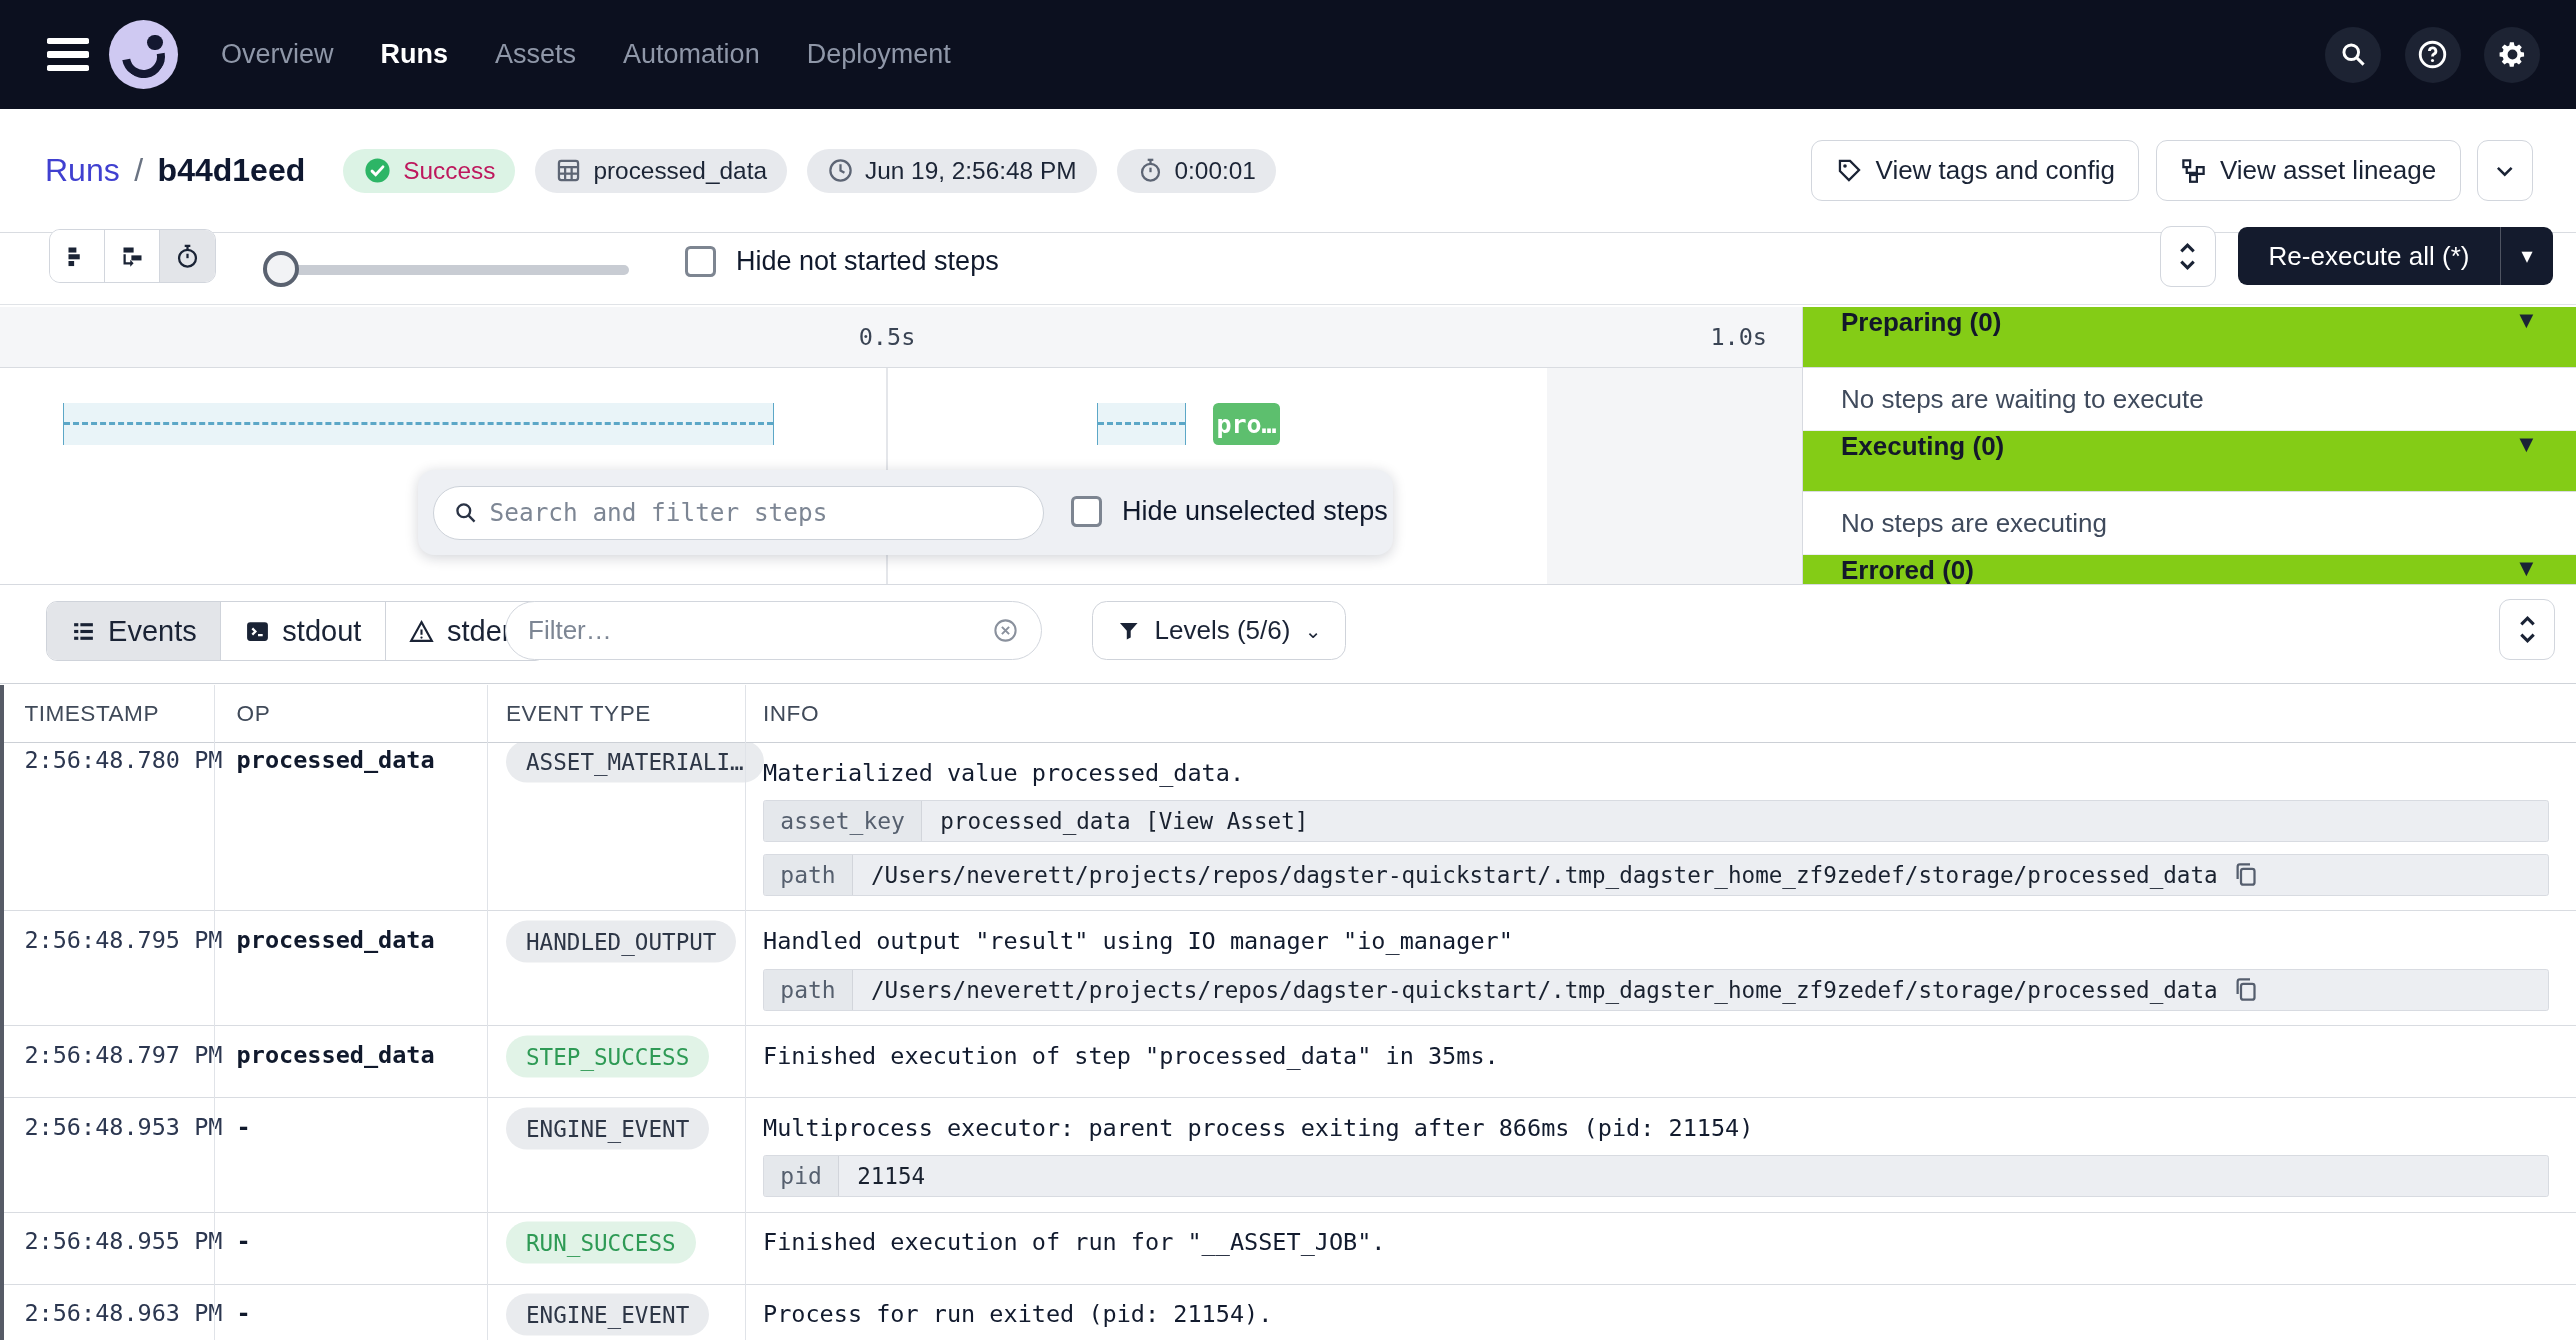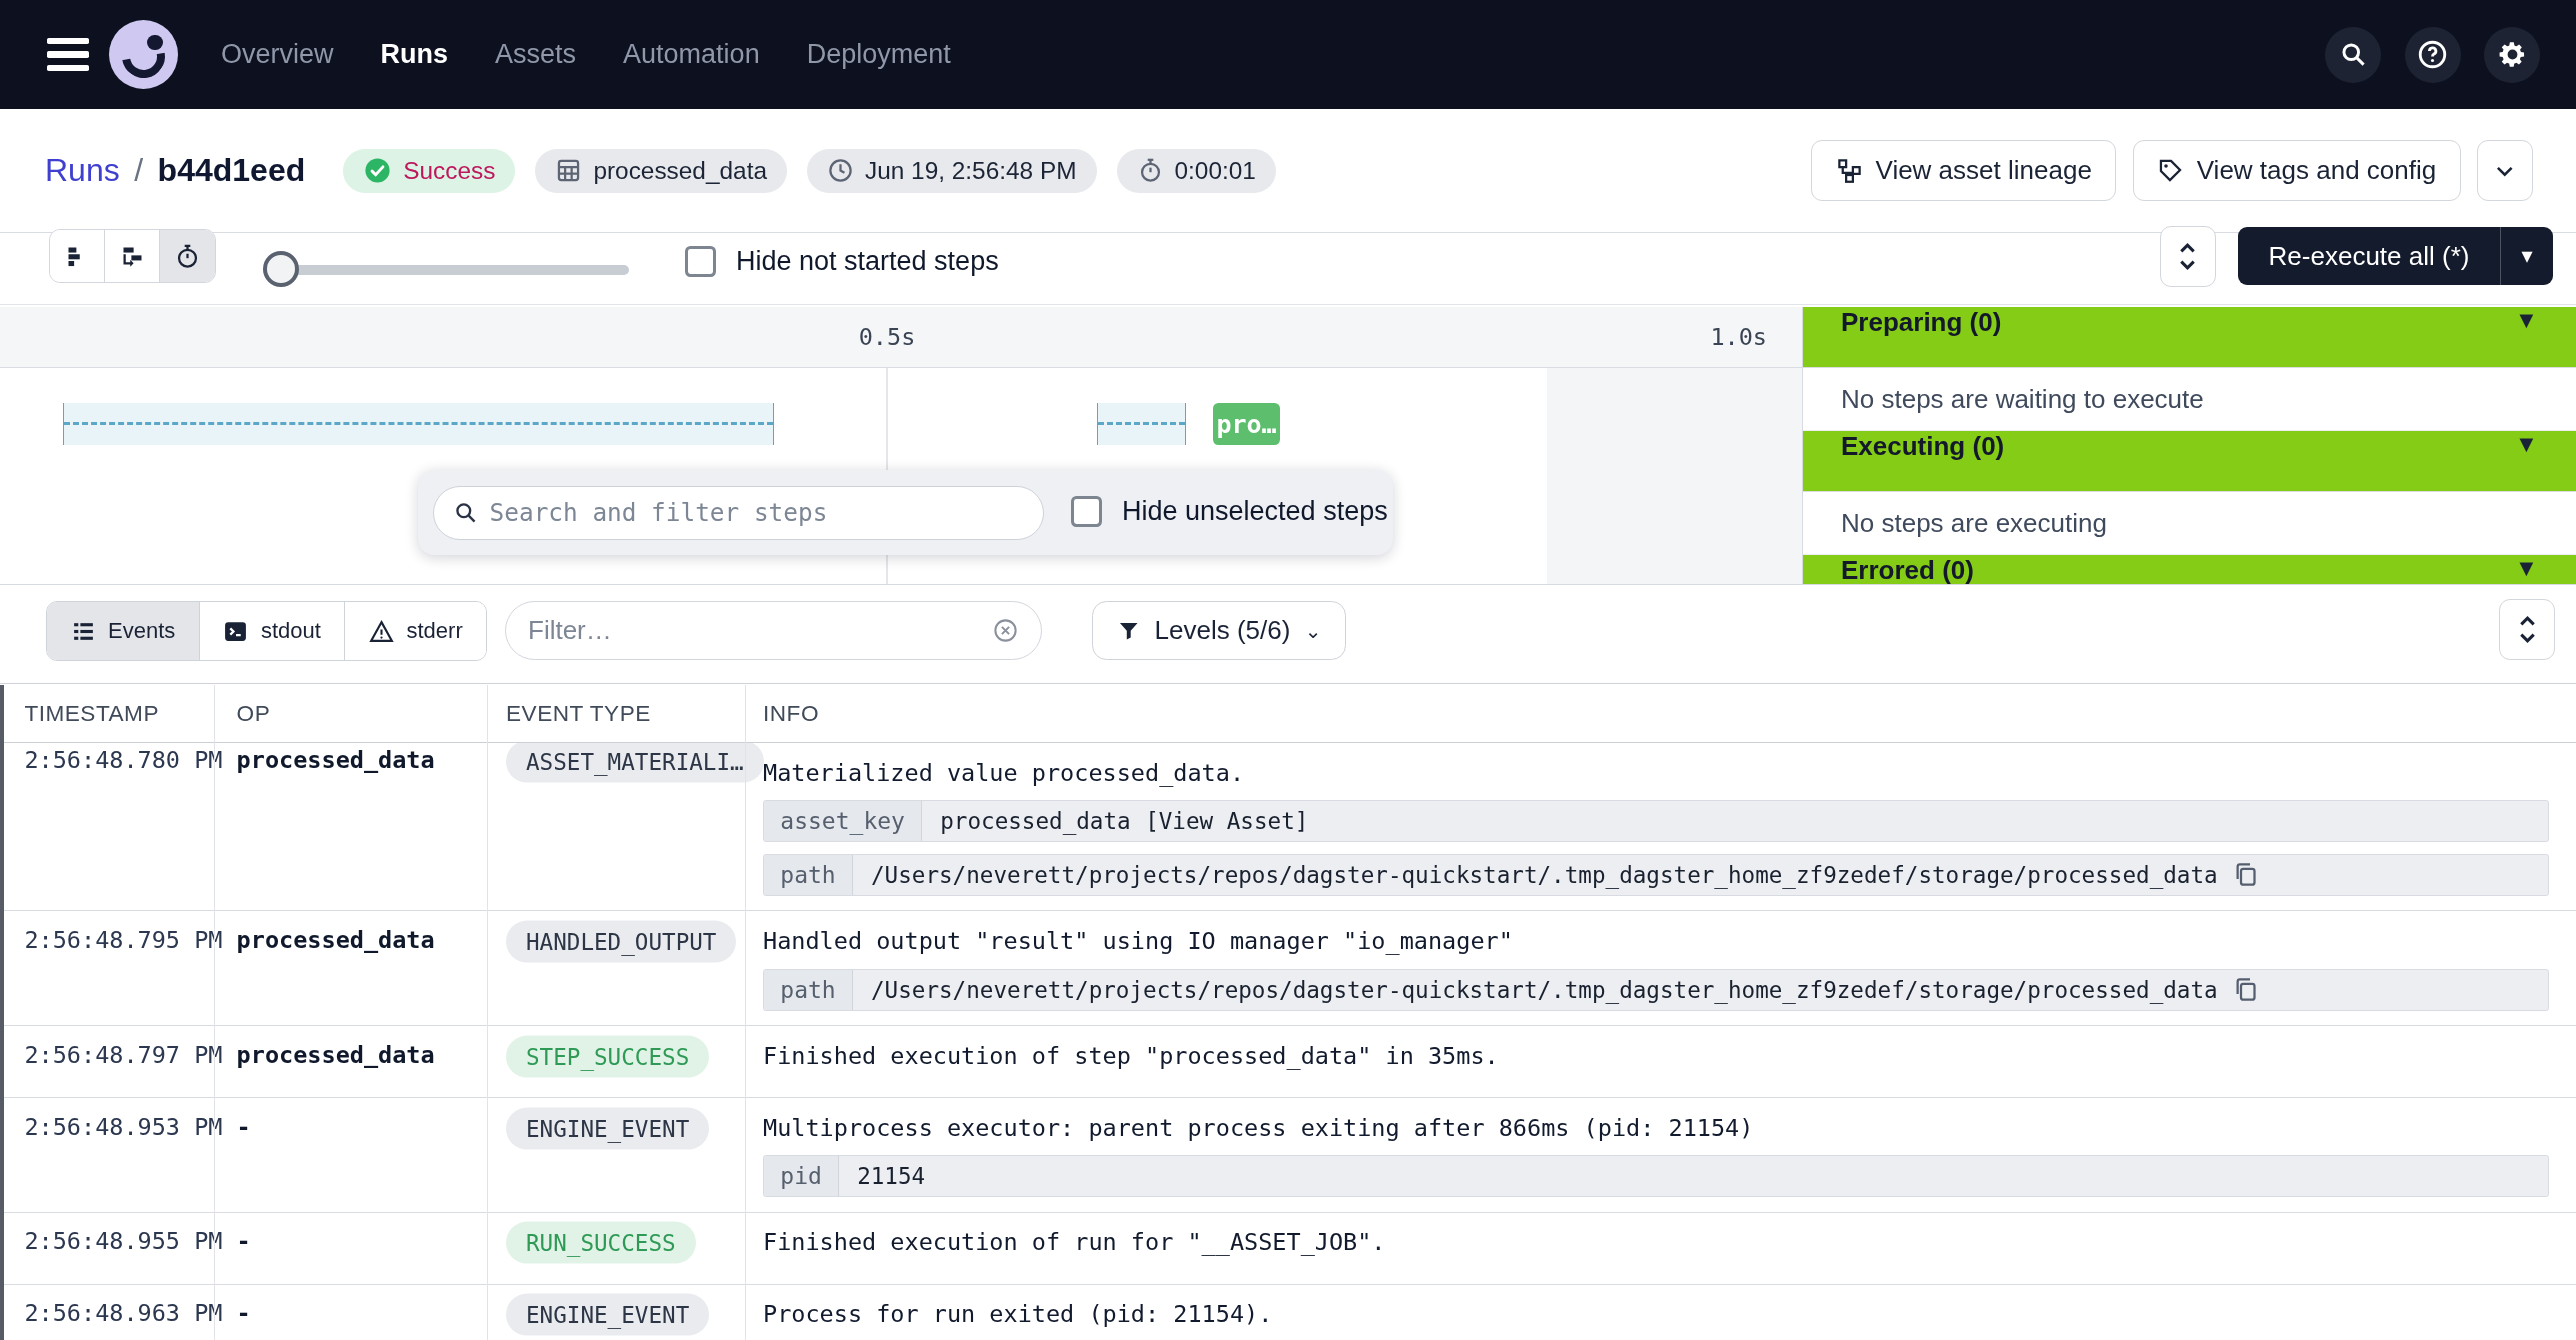--- a/index.html
+++ b/index.html
@@ -82,21 +82,21 @@
   
   .steppanel{position:absolute;left:1802px;top:307px;width:774px;height:278px;border-left:0.9px solid var(--panel-border);border-bottom:0.9px solid var(--panel-border);overflow:hidden;background:#fff}
   .sp-head{height:61px;background:#84cc16;border-bottom:0.9px solid var(--row-border);display:flex;padding:0 38px;cursor:pointer}
   .sp-head .t{font-size:26px;font-weight:bold;color:#13182a}
   .sp-head .caret{margin-left:auto;color:#1a2335;font-size:23.5px}
   .sp-body{height:63px;display:flex;align-items:center;padding:0 38px;font-size:26px;color:var(--ink-soft);border-bottom:0.9px solid #eceef1;background:#fff}
 
   
   .evtoolbar{position:absolute;left:0;top:586px;width:2576px;height:98px;background:#fff;border-bottom:0.9px solid #cfd3d9}
   .tabs{position:absolute;left:46px;top:15.4px;display:flex;border:1.8px solid #cfd3da;border-radius:11px;overflow:hidden}
-  .tab{height:58px;display:flex;align-items:center;gap:12.6px;padding:0 23.5px;font-size:22px;color:#1a2335;background:#fff;border-right:1.8px solid #cfd3da;cursor:pointer}
+  .tab{height:58px;display:flex;align-items:center;gap:12.6px;padding:0 23.5px;font-size:29px;color:#1a2335;background:#fff;border-right:1.8px solid #cfd3da;cursor:pointer}
   .tab:last-child{border-right:none}
   .tab.active{background:#e3e5e9}
   .filterfield{position:absolute;left:505px;top:15.4px;width:537px;height:59px;border:1.8px solid #d2d6dd;border-radius:30px;display:flex;align-items:center;padding:0 22px;background:#fff}
   .filterfield input{border:none;outline:none;flex:1;font-size:26px;color:#2a3345}
   .filterfield input::placeholder{color:#7d8694}
   .filterfield .clear{color:#8a919d;cursor:pointer;display:flex}
   .levelsbtn{position:absolute;left:1092px;top:15.4px;height:59px;border:1.8px solid #cfd3da;border-radius:14.5px;display:flex;align-items:center;gap:14.5px;padding:0 23.5px;font-size:26px;color:#1a2335;background:#fff;cursor:pointer}
   .levelsbtn .caret{font-size:20px}
   .ev-expand{position:absolute;left:2499px;top:12.6px}
 
@@ -214,36 +214,36 @@
               <line x1="12" y1="2.5" x2="12" y2="5.5"></line>
             </svg>
         </span>
         <span>0:00:01</span>
       </span>
     </div>
     <div class="hdrbtns">
       <button class="btn">
         <span>
           <svg width="27" height="27" viewBox="0 0 24 24" fill="none" stroke="#1a2335" stroke-width="2">
+              <path d="M3.5 12.5v-9h9l8 8-9 9z"></path>
+              <circle cx="8" cy="8" r="1.6" fill="#1a2335" stroke="none"></circle>
+            </svg>
+        </span>
+        <span>View tags and config</span>
+      </button>
+      <button class="btn">
+        <span>
+          <svg width="27" height="27" viewBox="0 0 24 24" fill="none" stroke="#1a2335" stroke-width="2">
               <rect x="3" y="3" width="6" height="6"></rect>
               <rect x="15" y="9" width="6" height="6"></rect>
               <rect x="9" y="16" width="6" height="6"></rect>
               <path d="M6 9v5h9M12 14v2"></path>
             </svg>
         </span>
         <span>View asset lineage</span>
-      </button>
-      <button class="btn">
-        <span>
-          <svg width="27" height="27" viewBox="0 0 24 24" fill="none" stroke="#1a2335" stroke-width="2">
-              <path d="M3.5 12.5v-9h9l8 8-9 9z"></path>
-              <circle cx="8" cy="8" r="1.6" fill="#1a2335" stroke="none"></circle>
-            </svg>
-        </span>
-        <span>View tags and config</span>
       </button>
       <button class="btn iconsq">
         <svg width="23.5" height="23.5" viewBox="0 0 24 24" fill="none" stroke="#1a2335" stroke-width="2.6">
             <path d="M5 9l7 7 7-7"></path>
           </svg>
       </button>
     </div>
   </div>
 
   <div class="toolbar">

